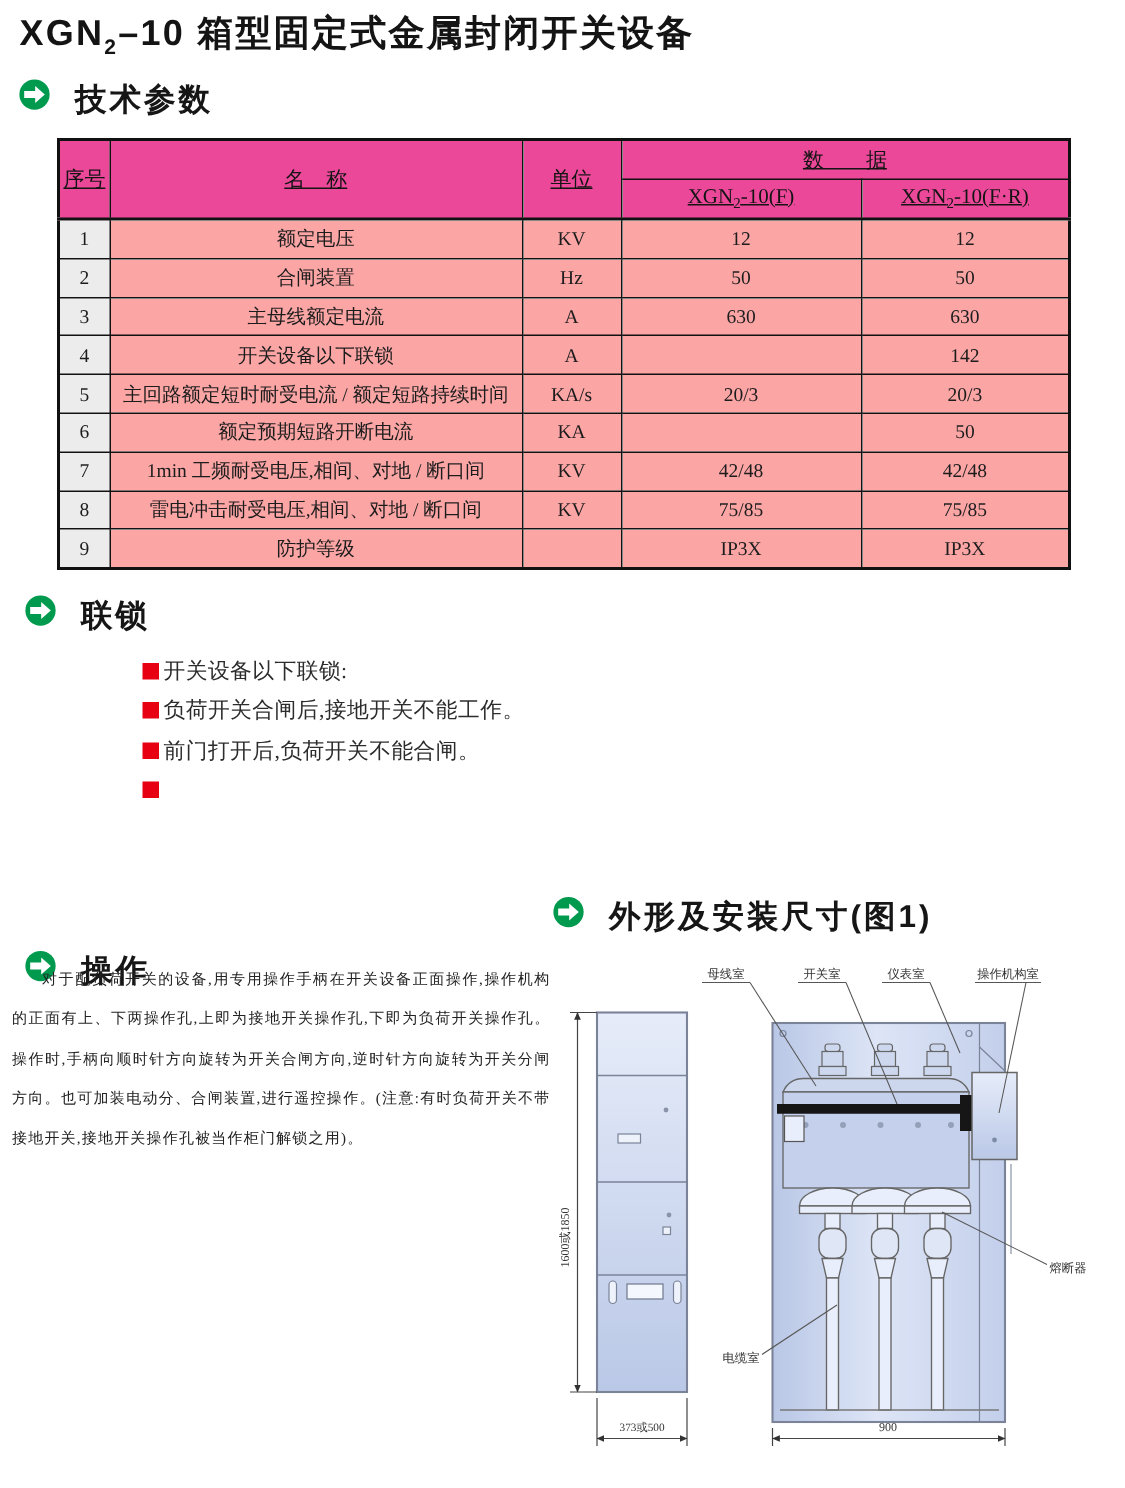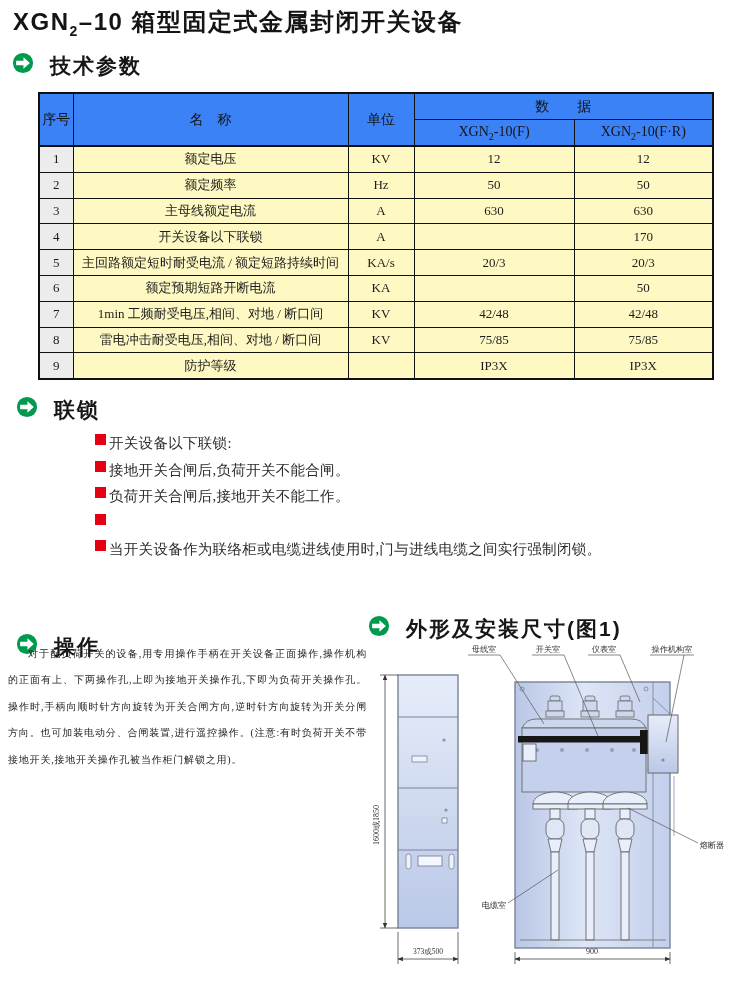--- a/index.html
+++ b/index.html
@@ -19,35 +19,35 @@
   .sec{position:absolute;display:flex;align-items:flex-start;gap:16px;}
   .sec-label{
     font-family:"Liberation Sans","DejaVu Sans",sans-serif;
     font-size:21px;font-weight:bold;color:#161616;letter-spacing:2px;white-space:nowrap;
   }
   .arrow-icon{width:22px;height:22px;flex:none;}
   .arrow-icon svg{display:block;}
   #sec-tech{left:12px;top:52px;}
   #sec-interlock{left:16px;top:396px;}
   #sec-operation{left:16px;top:597px;margin-top:36px;}
-  #sec-figure{left:368px;top:615px;}
+  #sec-figure{left:368px;top:597px;}
   
   .tbl-wrap{position:absolute;left:38px;top:92px;width:674px;}
   table{border-collapse:collapse;width:100%;table-layout:fixed;border:2px solid #111;}
   th,td{border:1px solid #111;text-align:center;padding:0 2px;overflow:hidden;white-space:nowrap;}
   thead th{
-    background:#3b82f6;font-weight:normal;font-size:14px;height:25px;color:#141414;
+    background:#ec4899;font-weight:normal;font-size:14px;height:25px;color:#141414;text-decoration:underline;
   }
   thead{border-bottom:2px solid #111;}
   thead th sub{font-size:10px;}
-  tbody td{font-size:13px;height:24.8px;background:#fef9c3;color:#1c1c1c;}
+  tbody td{font-size:13px;height:24.8px;background:#fca5a5;color:#1c1c1c;}
   td.c-no{background:#ececec;}
   
   .bullets{position:absolute;left:95px;top:434px;width:630px;}
-  .bullet-item{height:26.5px;display:flex;}
+  .bullet-item{height:26.5px;display:flex;align-items:center;}
   .sq{width:11px;height:11px;background:#e60012;margin-right:3px;flex:none;}
   .bullet-text{font-size:14.5px;color:#2c2c2c;letter-spacing:0.3px;white-space:nowrap;}
   
   .op-text{position:absolute;left:8px;top:641px;width:359px;}
   .op-text p{
     margin:0;font-size:10px;line-height:26.4px;text-align:justify;
     text-indent:2em;color:#222;letter-spacing:0.8px;
   }
   
   .fig-wrap{position:absolute;left:372px;top:640px;width:376px;height:345px;}
@@ -95,40 +95,40 @@
         <tr>
           <td class="c-no">1</td>
           <td class="c-name">额定电压</td>
           <td class="c-unit">KV</td>
           <td class="c-f">12</td>
           <td class="c-fr">12</td>
         </tr>
 
         <tr>
           <td class="c-no">2</td>
-          <td class="c-name">额定频率</td>
+          <td class="c-name">合闸装置</td>
           <td class="c-unit">Hz</td>
           <td class="c-f">50</td>
           <td class="c-fr">50</td>
         </tr>
 
         <tr>
           <td class="c-no">3</td>
           <td class="c-name">主母线额定电流</td>
           <td class="c-unit">A</td>
           <td class="c-f">630</td>
           <td class="c-fr">630</td>
         </tr>
 
         <tr>
           <td class="c-no">4</td>
           <td class="c-name">开关设备以下联锁</td>
           <td class="c-unit">A</td>
           <td class="c-f"></td>
-          <td class="c-fr">170</td>
+          <td class="c-fr">142</td>
         </tr>
 
         <tr>
           <td class="c-no">5</td>
           <td class="c-name">主回路额定短时耐受电流 / 额定短路持续时间</td>
           <td class="c-unit">KA/s</td>
           <td class="c-f">20/3</td>
           <td class="c-fr">20/3</td>
         </tr>
 
@@ -177,38 +177,34 @@
   <span class="sec-label">联锁</span>
 </div>
 
 <div class="bullets">
 
     <div class="bullet-item">
       <span class="sq"></span>
       <span class="bullet-text">开关设备以下联锁:</span>
     </div>
 
-    <div class="bullet-item">
-      <span class="sq"></span>
-      <span class="bullet-text">接地开关合闸后,负荷开关不能合闸。</span>
-    </div>
 
     <div class="bullet-item">
       <span class="sq"></span>
       <span class="bullet-text">负荷开关合闸后,接地开关不能工作。</span>
     </div>
 
 
     <div class="bullet-item">
       <span class="sq"></span>
+      <span class="bullet-text">前门打开后,负荷开关不能合闸。</span>
     </div>
 
     <div class="bullet-item">
       <span class="sq"></span>
-      <span class="bullet-text">当开关设备作为联络柜或电缆进线使用时,门与进线电缆之间实行强制闭锁。</span>
     </div>
   </div>
 
 <div class="sec" id="sec-operation">
   <span class="arrow-icon">
     <svg viewBox="0 0 24 24" width="22" height="22">
         <circle cx="12" cy="12" r="11" fill="#009a4e"></circle>
         <path d="M4.5 9.5 h8 V5.8 l7 6.2 -7 6.2 V14.5 h-8 z" fill="#fff"></path>
       </svg>
   </span>

